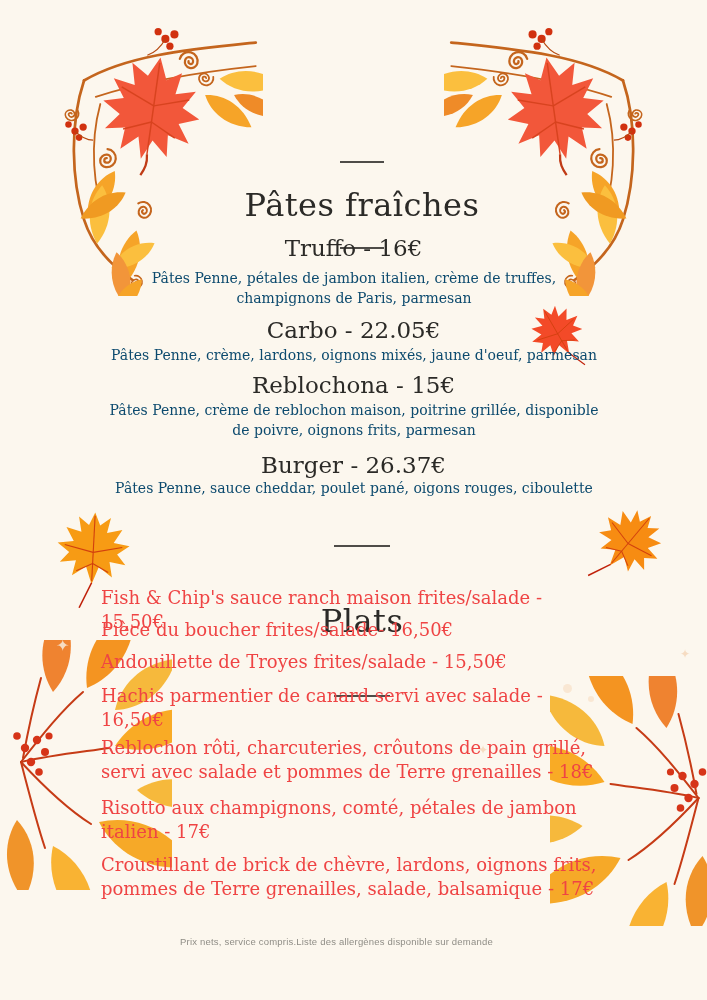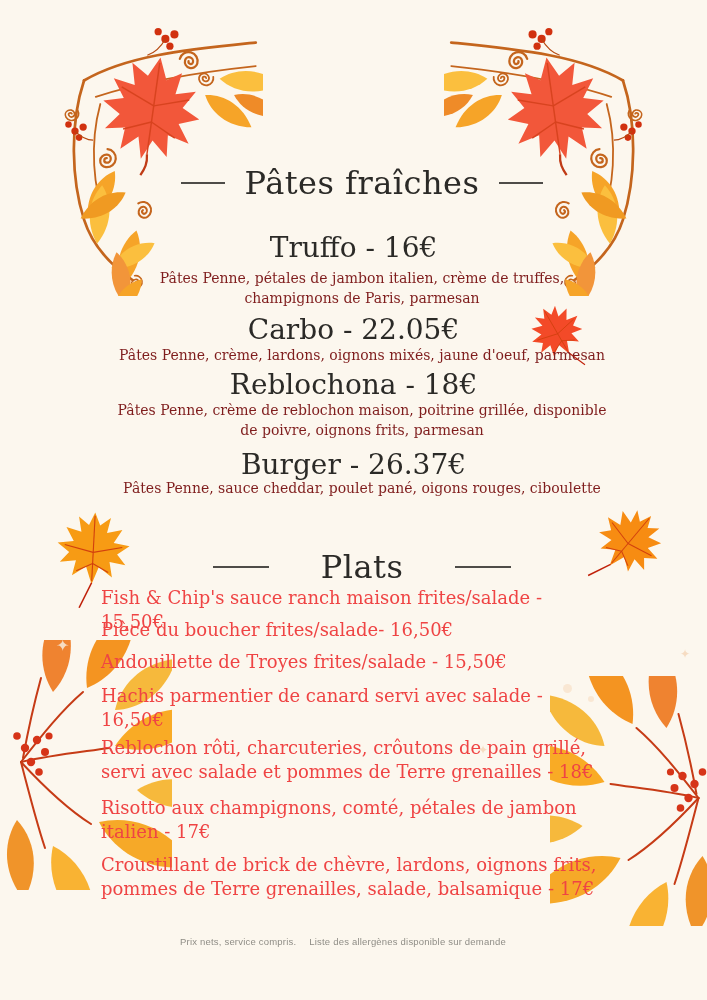--- a/index.html
+++ b/index.html
@@ -1,32 +1,32 @@
 <!DOCTYPE html>
 <html><head>
 <meta charset="utf-8">
 <style>
   html,body { margin:0; padding:0; background:#fcf7ee; }
   .page {
     position:relative; width:707px; height:1000px; margin:0 auto;
     background:#fcf7ee; overflow:hidden;
     font-family:"DejaVu Serif", serif; color:#2e2c29;
   }
-  .title-row { position:absolute; left:17px; right:0; display:flex; align-items:center; justify-content:center; }
+  .title-row { position:absolute; left:17px; right:0; display:flex; align-items:center; justify-content:center;flex-direction:column; }
   .title { font-size:32px; font-weight:400; letter-spacing:0.5px; color:#2b2a27; line-height:44px; }
   .rule { height:2px; background:#4e4c48; display:inline-block; }
   .pates-row { top:161px; gap:20px; }
   .pates-row .rule { width:44px; }
   .plats-row { top:523px; gap:52px;margin-top:22px; }
   .plats-row .rule { width:56px; }
-  .item-name { position:absolute; left:0; right:0; text-align:center; font-size:28px; line-height:28px; color:#2b2a27; }
-  .item-desc { position:absolute; left:112px; width:500px; text-align:center; font-size:14px; line-height:20px; color:#7f1d1d; }
+  .item-name { position:absolute; left:0; right:0; text-align:center; font-size:23px; line-height:28px; color:#2b2a27; }
+  .item-desc { position:absolute; left:104px; width:500px; text-align:center; font-size:14px; line-height:20px; color:#0c4a6e; }
   .plat { position:absolute; left:101px; width:505px; font-size:18px; line-height:24px; color:#ef4444; }
   .footer-row {
-    position:absolute; top:936px; left:180px; display:flex; gap:13px;
+    position:absolute; top:936px; left:180px; display:flex; 
     font-family:"Liberation Sans", sans-serif; font-size:9.5px; color:#8f8d86; letter-spacing:0.2px;
   }
   .decor { position:absolute; pointer-events:none; }
   .sparkle { position:absolute; color:#f6dcc2; font-family:"DejaVu Sans", sans-serif; line-height:1; }
   .dot { position:absolute; border-radius:50%; background:#f9e7d3; }
 </style>
 </head>
 <body>
 
 <div class="page">
@@ -169,21 +169,21 @@
     <span class="title">Pâtes fraîches</span>
     <span class="rule"></span>
   </div>
 
   <div class="item-name" style="top:234px">Truffo - 16€</div>
   <div class="item-desc" style="top:268px">Pâtes Penne, pétales de jambon italien, crème de truffes, champignons de Paris, parmesan</div>
 
   <div class="item-name" style="top:316px">Carbo - 22.05€</div>
   <div class="item-desc" style="top:345px">Pâtes Penne, crème, lardons, oignons mixés, jaune d'oeuf, parmesan</div>
 
-  <div class="item-name" style="top:371px">Reblochona - 18€</div>
+  <div class="item-name" style="top:371px">Reblochona - 15€</div>
   <div class="item-desc" style="top:400px">Pâtes Penne, crème de reblochon maison, poitrine grillée, disponible de poivre, oignons frits, parmesan</div>
 
   <div class="item-name" style="top:451px">Burger - 26.37€</div>
   <div class="item-desc" style="top:478px">Pâtes Penne, sauce cheddar, poulet pané, oigons rouges, ciboulette</div>
 
   <div class="title-row plats-row">
     <span class="rule"></span>
     <span class="title">Plats</span>
     <span class="rule"></span>
   </div>

